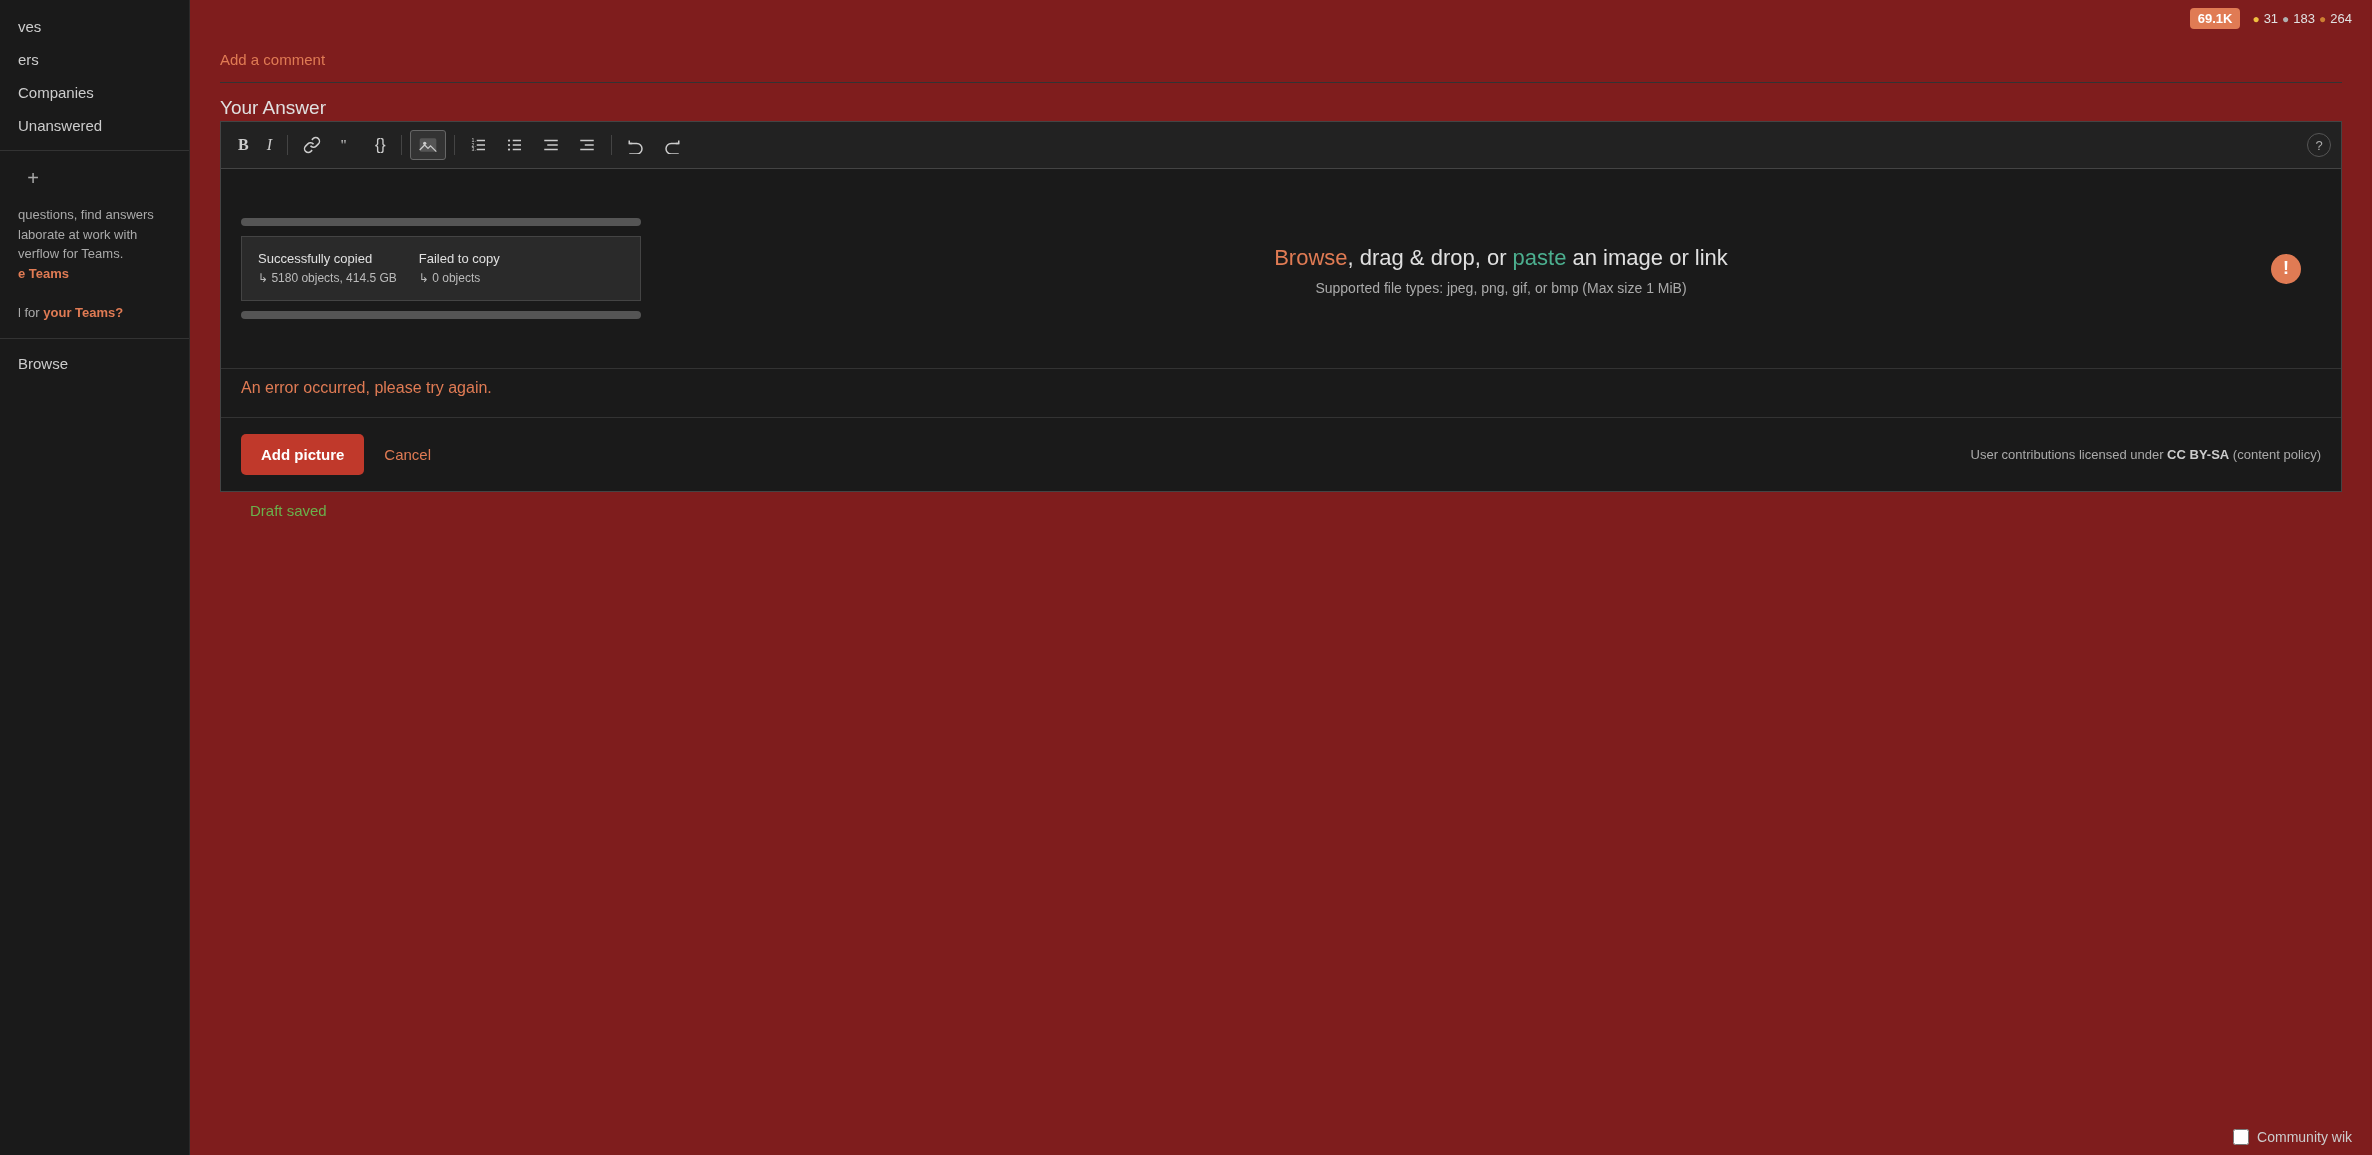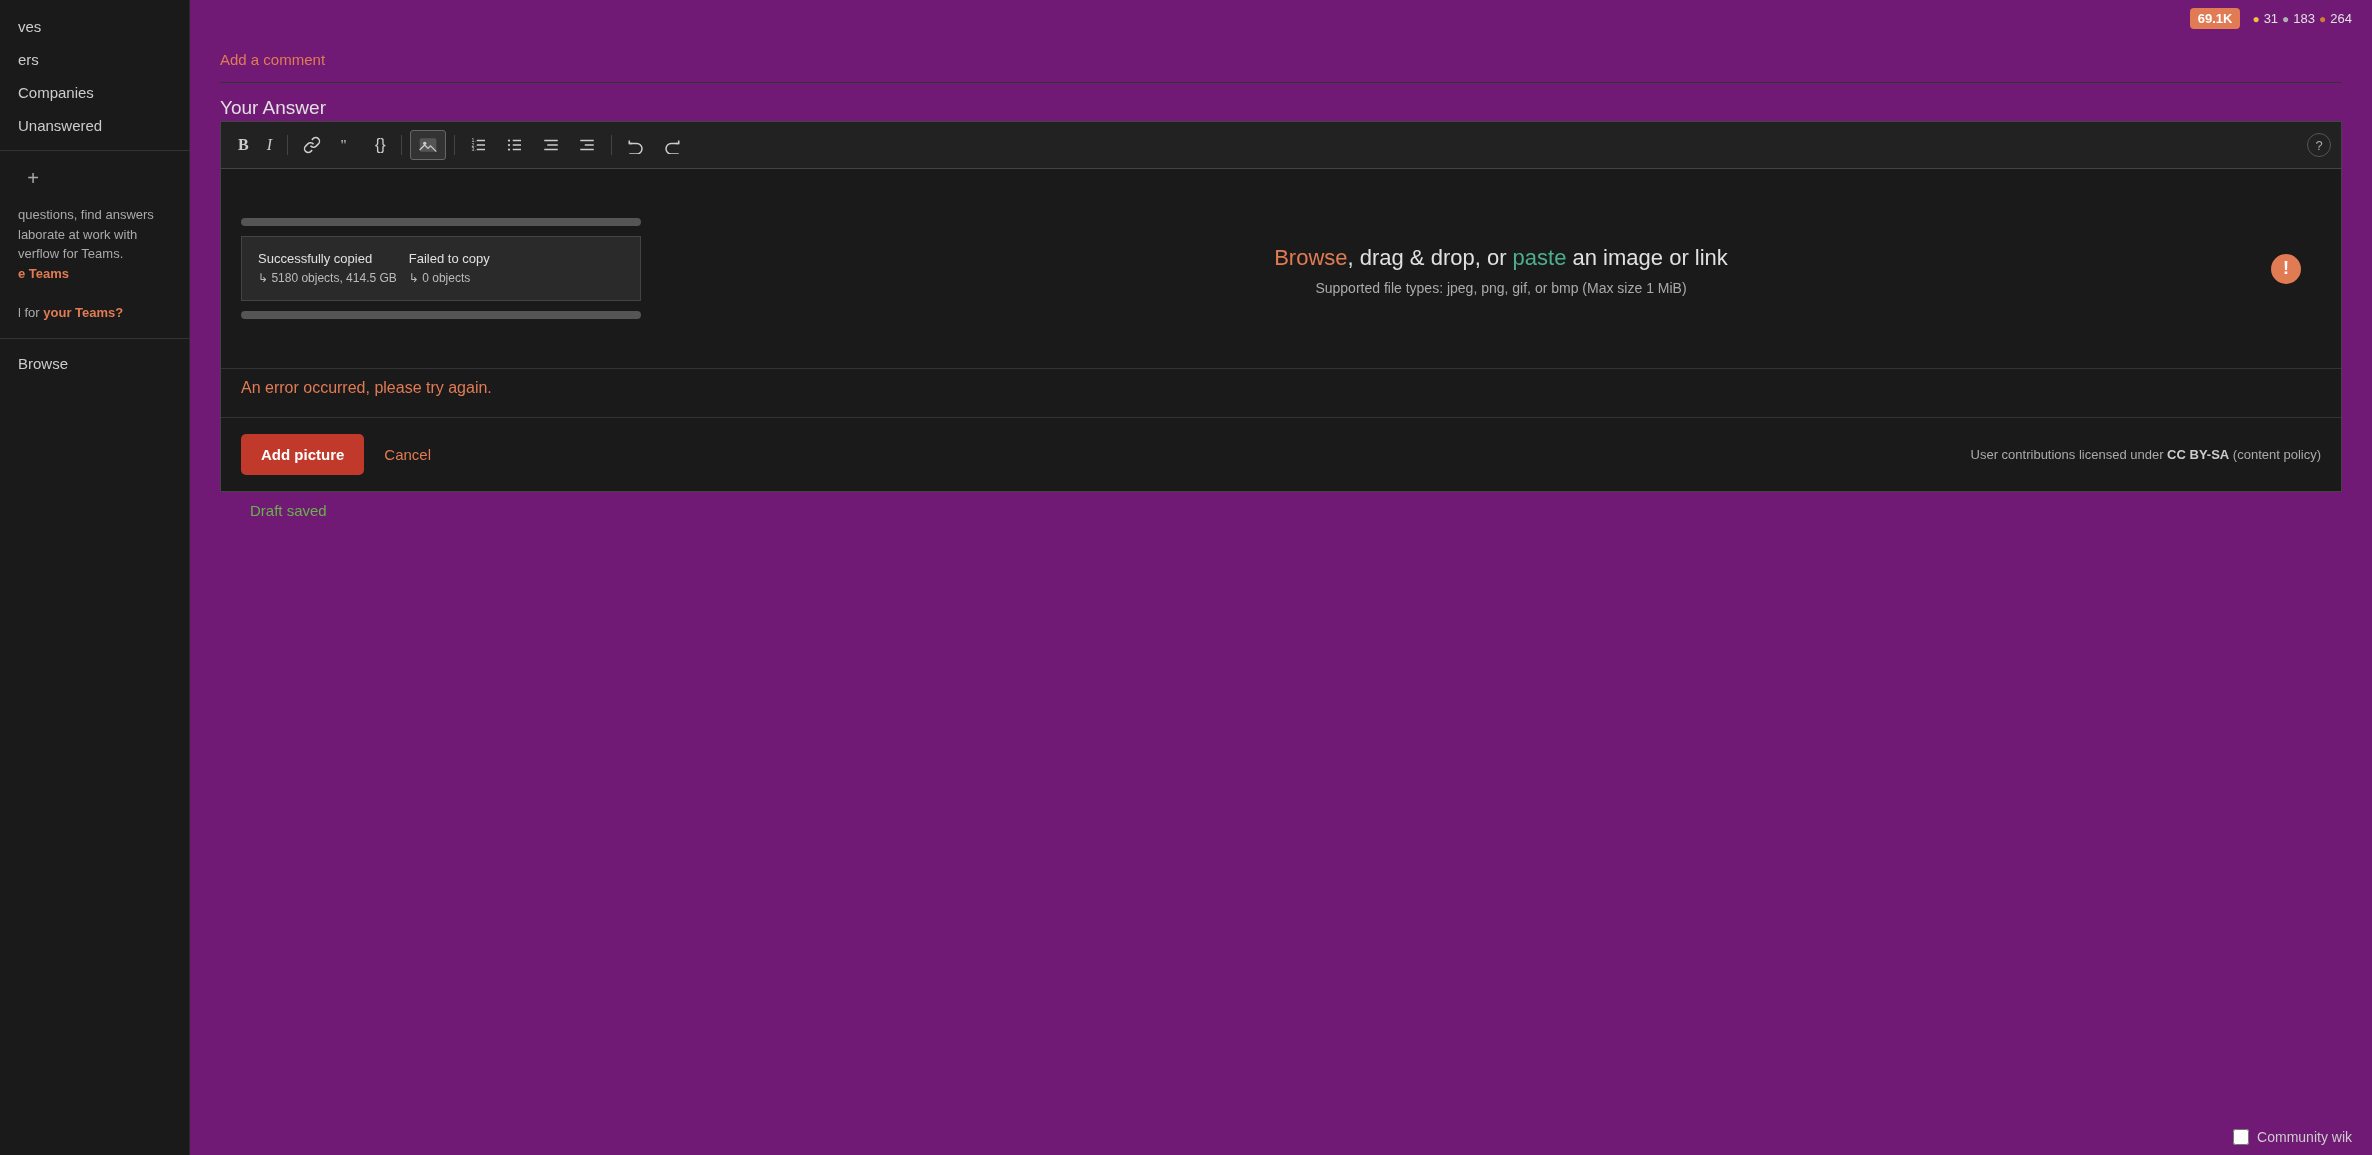--- a/index.html
+++ b/index.html
@@ -63,21 +63,21 @@
     }
     .sidebar-promo a {
       color: #e07b54;
       text-decoration: none;
       font-weight: bold;
     }
 
     
     .main {
       flex: 1;
-      background: #701a75;
+      background: #7f1d1d;
       padding: 0;
       overflow-y: auto;
       position: relative;
     }
 
     
     .top-bar {
       display: flex;
       justify-content: flex-end;
       align-items: center;
@@ -212,21 +212,21 @@
       border-radius: 4px;
       margin-bottom: 10px;
       width: 100%;
     }
 
     .image-preview-card {
       background: #2a2a2a;
       border: 1px solid #444;
       padding: 12px 16px;
       display: flex;
-      gap: 12px;
+      gap: 22px;
       margin-bottom: 10px;
     }
 
     .preview-col { font-size: 13px; color: #ccc; line-height: 1.6; }
     .preview-col .label { color: #e0e0e0; }
     .preview-col .value { color: #bbb; font-size: 12px; }
 
     .image-preview-bar-bottom {
       background: #555;
       height: 8px;

